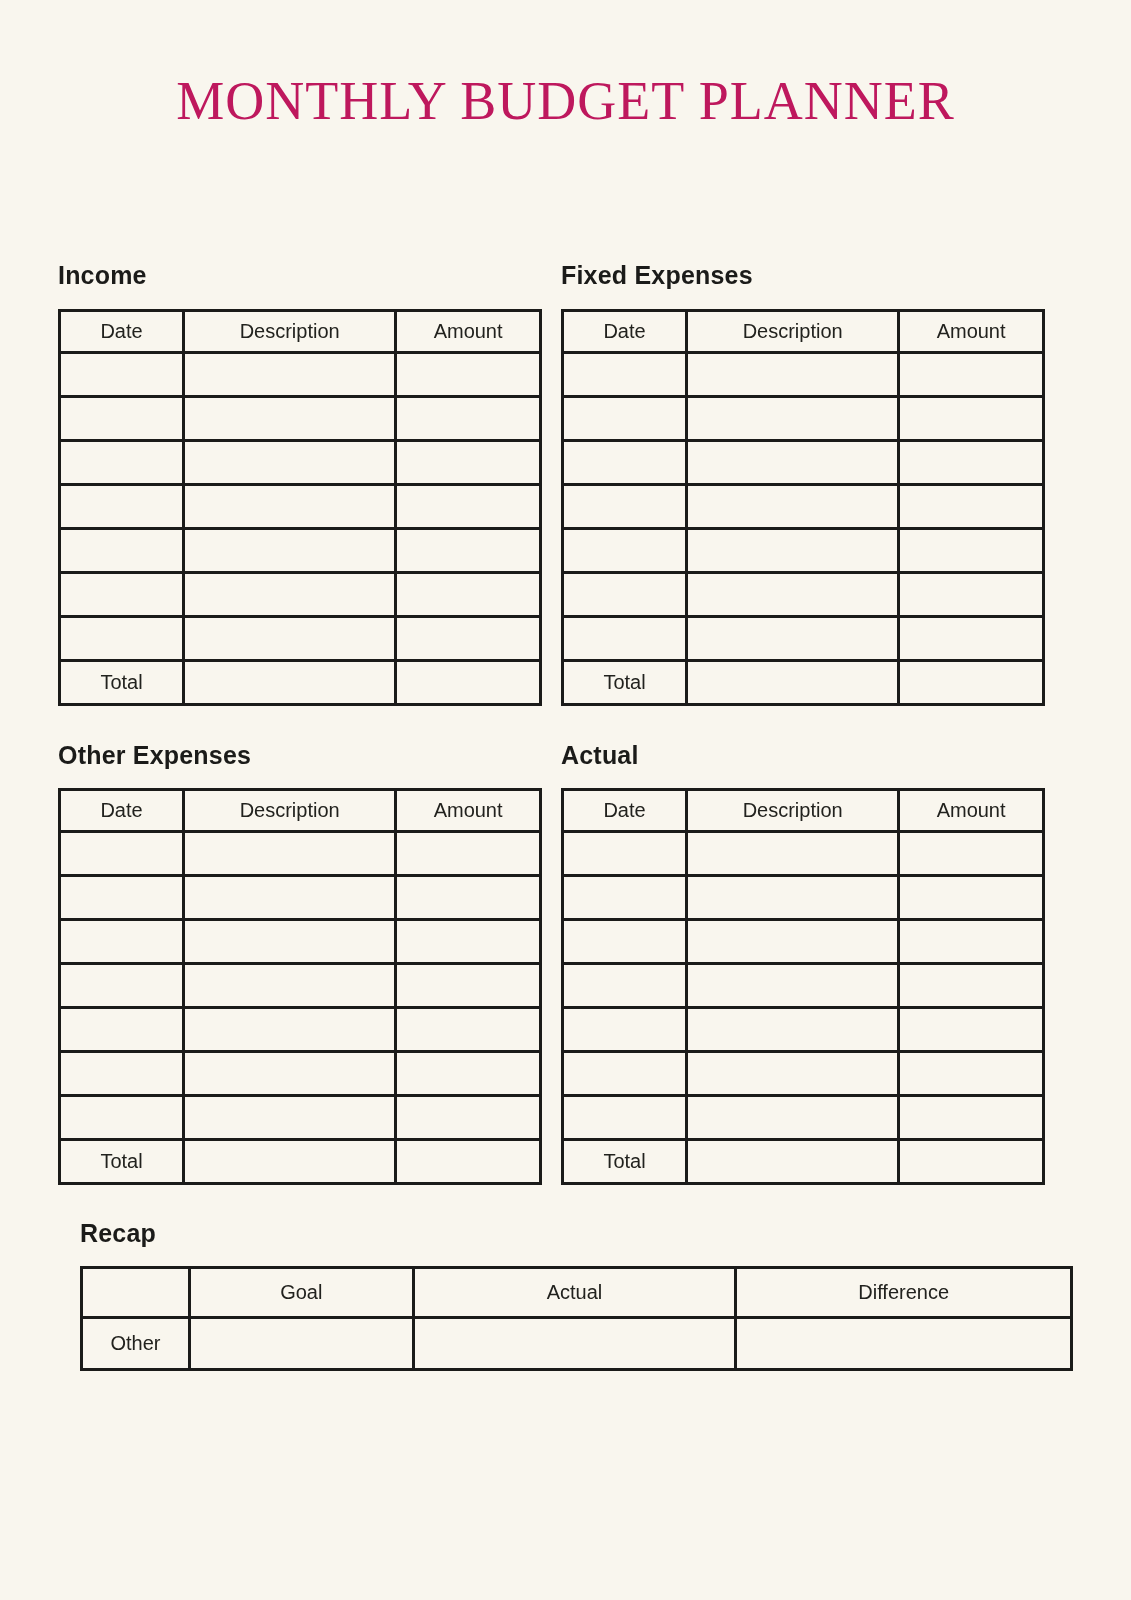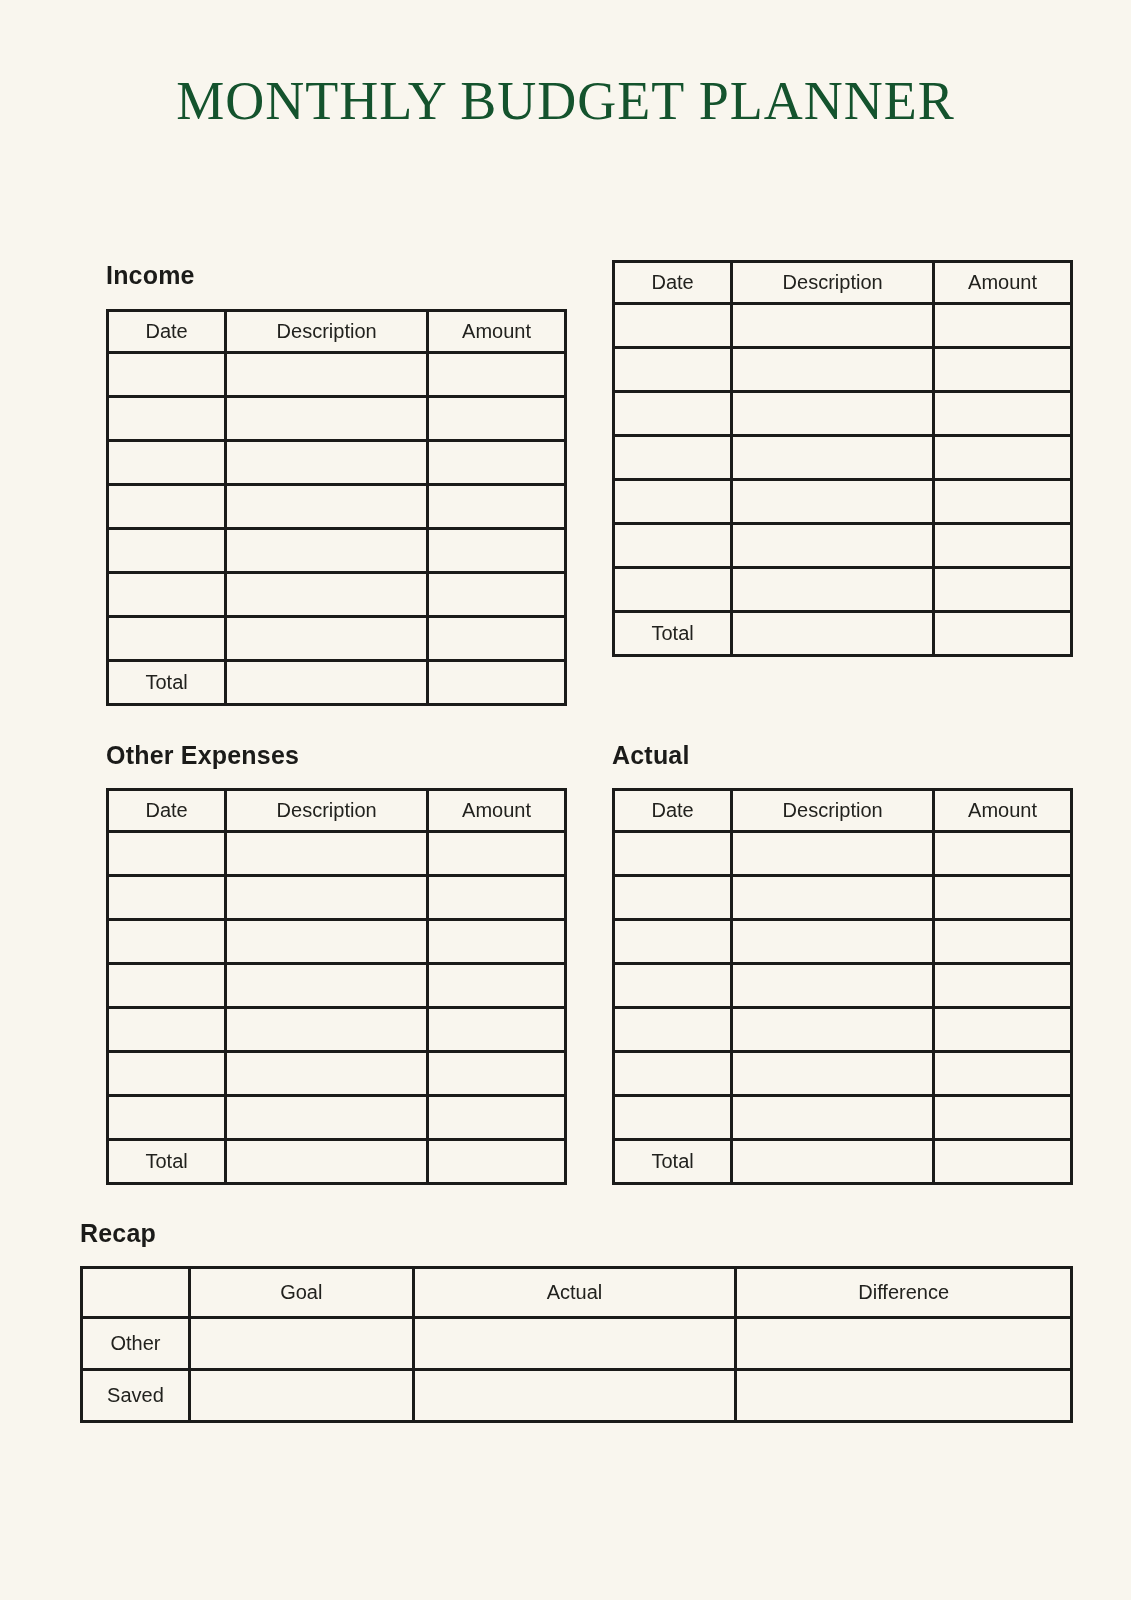--- a/index.html
+++ b/index.html
@@ -14,21 +14,21 @@
   .page { width: 1131px; height: 1600px; padding: 0 58px; }
 
   .title {
     margin: 0; padding-top: 72px;
     font-family: "Liberation Serif", serif;
     font-weight: 400;
     font-size: 54px;
     line-height: 1.08;
     letter-spacing: 1px;
     text-align: center;
-    color: #14532d;
+    color: #be185d;
     white-space: nowrap;
   }
 
   .fields-row {
     display: flex; justify-content: space-between;
     margin-top: 54px;
     font-size: 27px; line-height: 1.2;
     color: #23231f;
   }
   .field { display: flex; }
@@ -40,21 +40,21 @@
     margin-left: 8px; margin-bottom: -7px;
     align-self: flex-end;
     height: 28px;
     border: none; border-bottom: 2px solid #1C1C1A;
     background: transparent;
     font: 22px "Liberation Sans", sans-serif;
     color: #1C1C1A;
     outline: none; padding: 0 4px;
   }
 
-  .grid { display: flex; gap: 45px; margin-left: 48px; }
+  .grid { display: flex; gap: 19px; }
   .grid-1 { margin-top: 76px; }
   .grid-2 { margin-top: 34px; align-items: center; }
   .sec { width: 484px; }
   .sec-title {
     margin: 0 0 17px 0;
     font-size: 25px; font-weight: 700;
     line-height: 1.25; letter-spacing: 0.2px;
     color: #1B1B19;
   }
 
@@ -143,20 +143,21 @@
           <tr>
             <td>Total</td>
             <td></td>
             <td></td>
           </tr>
         </tbody>
       </table>
     </section>
 
     <section class="sec">
+      <h2 class="sec-title">Fixed Expenses</h2>
       <table class="tbl">
         <colgroup>
             <col class="c-date">
             <col class="c-desc">
             <col class="c-amt">
           </colgroup>
         <thead>
           <tr>
             <th>Date</th>
             <th>Description</th>
@@ -351,23 +352,17 @@
           <th>Difference</th>
         </tr>
       </thead>
       <tbody>
         <tr>
           <td>Other</td>
           <td></td>
             <td></td>
             <td></td>
         </tr>
-        <tr>
-          <td>Saved</td>
-          <td></td>
-            <td></td>
-            <td></td>
-        </tr>
       </tbody>
     </table>
   </div>
 
 </div>
 
 </body></html>

